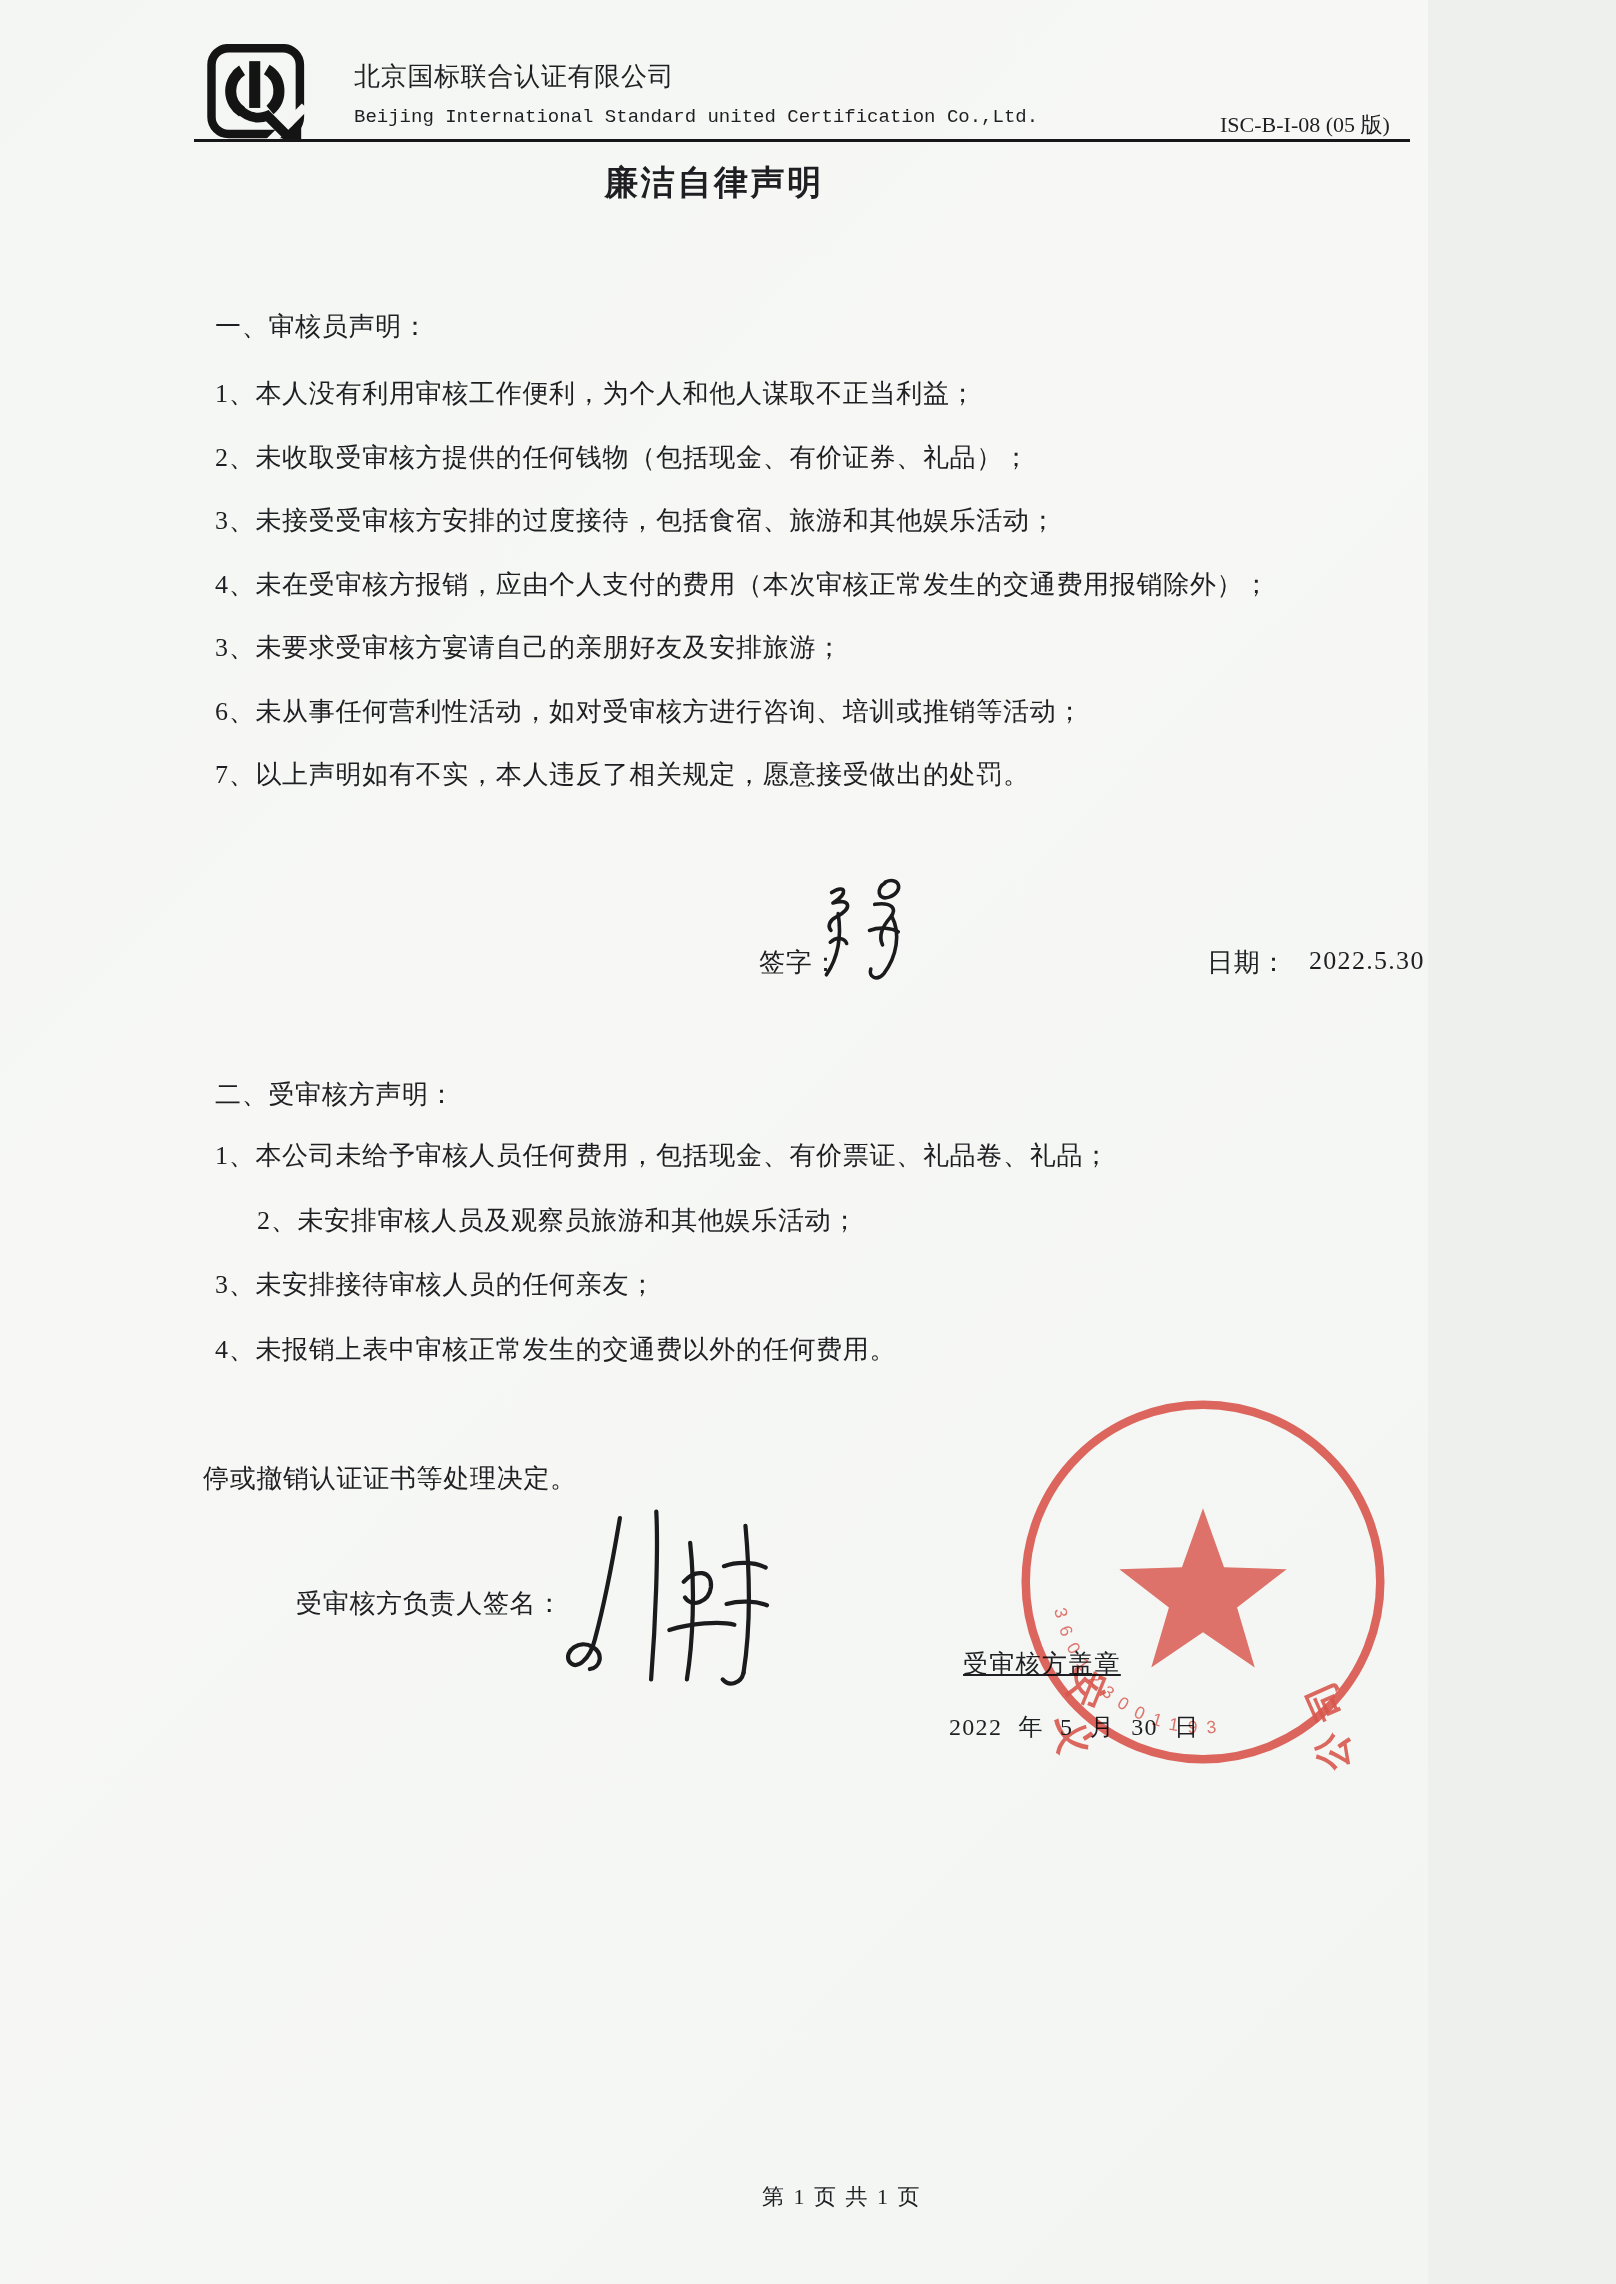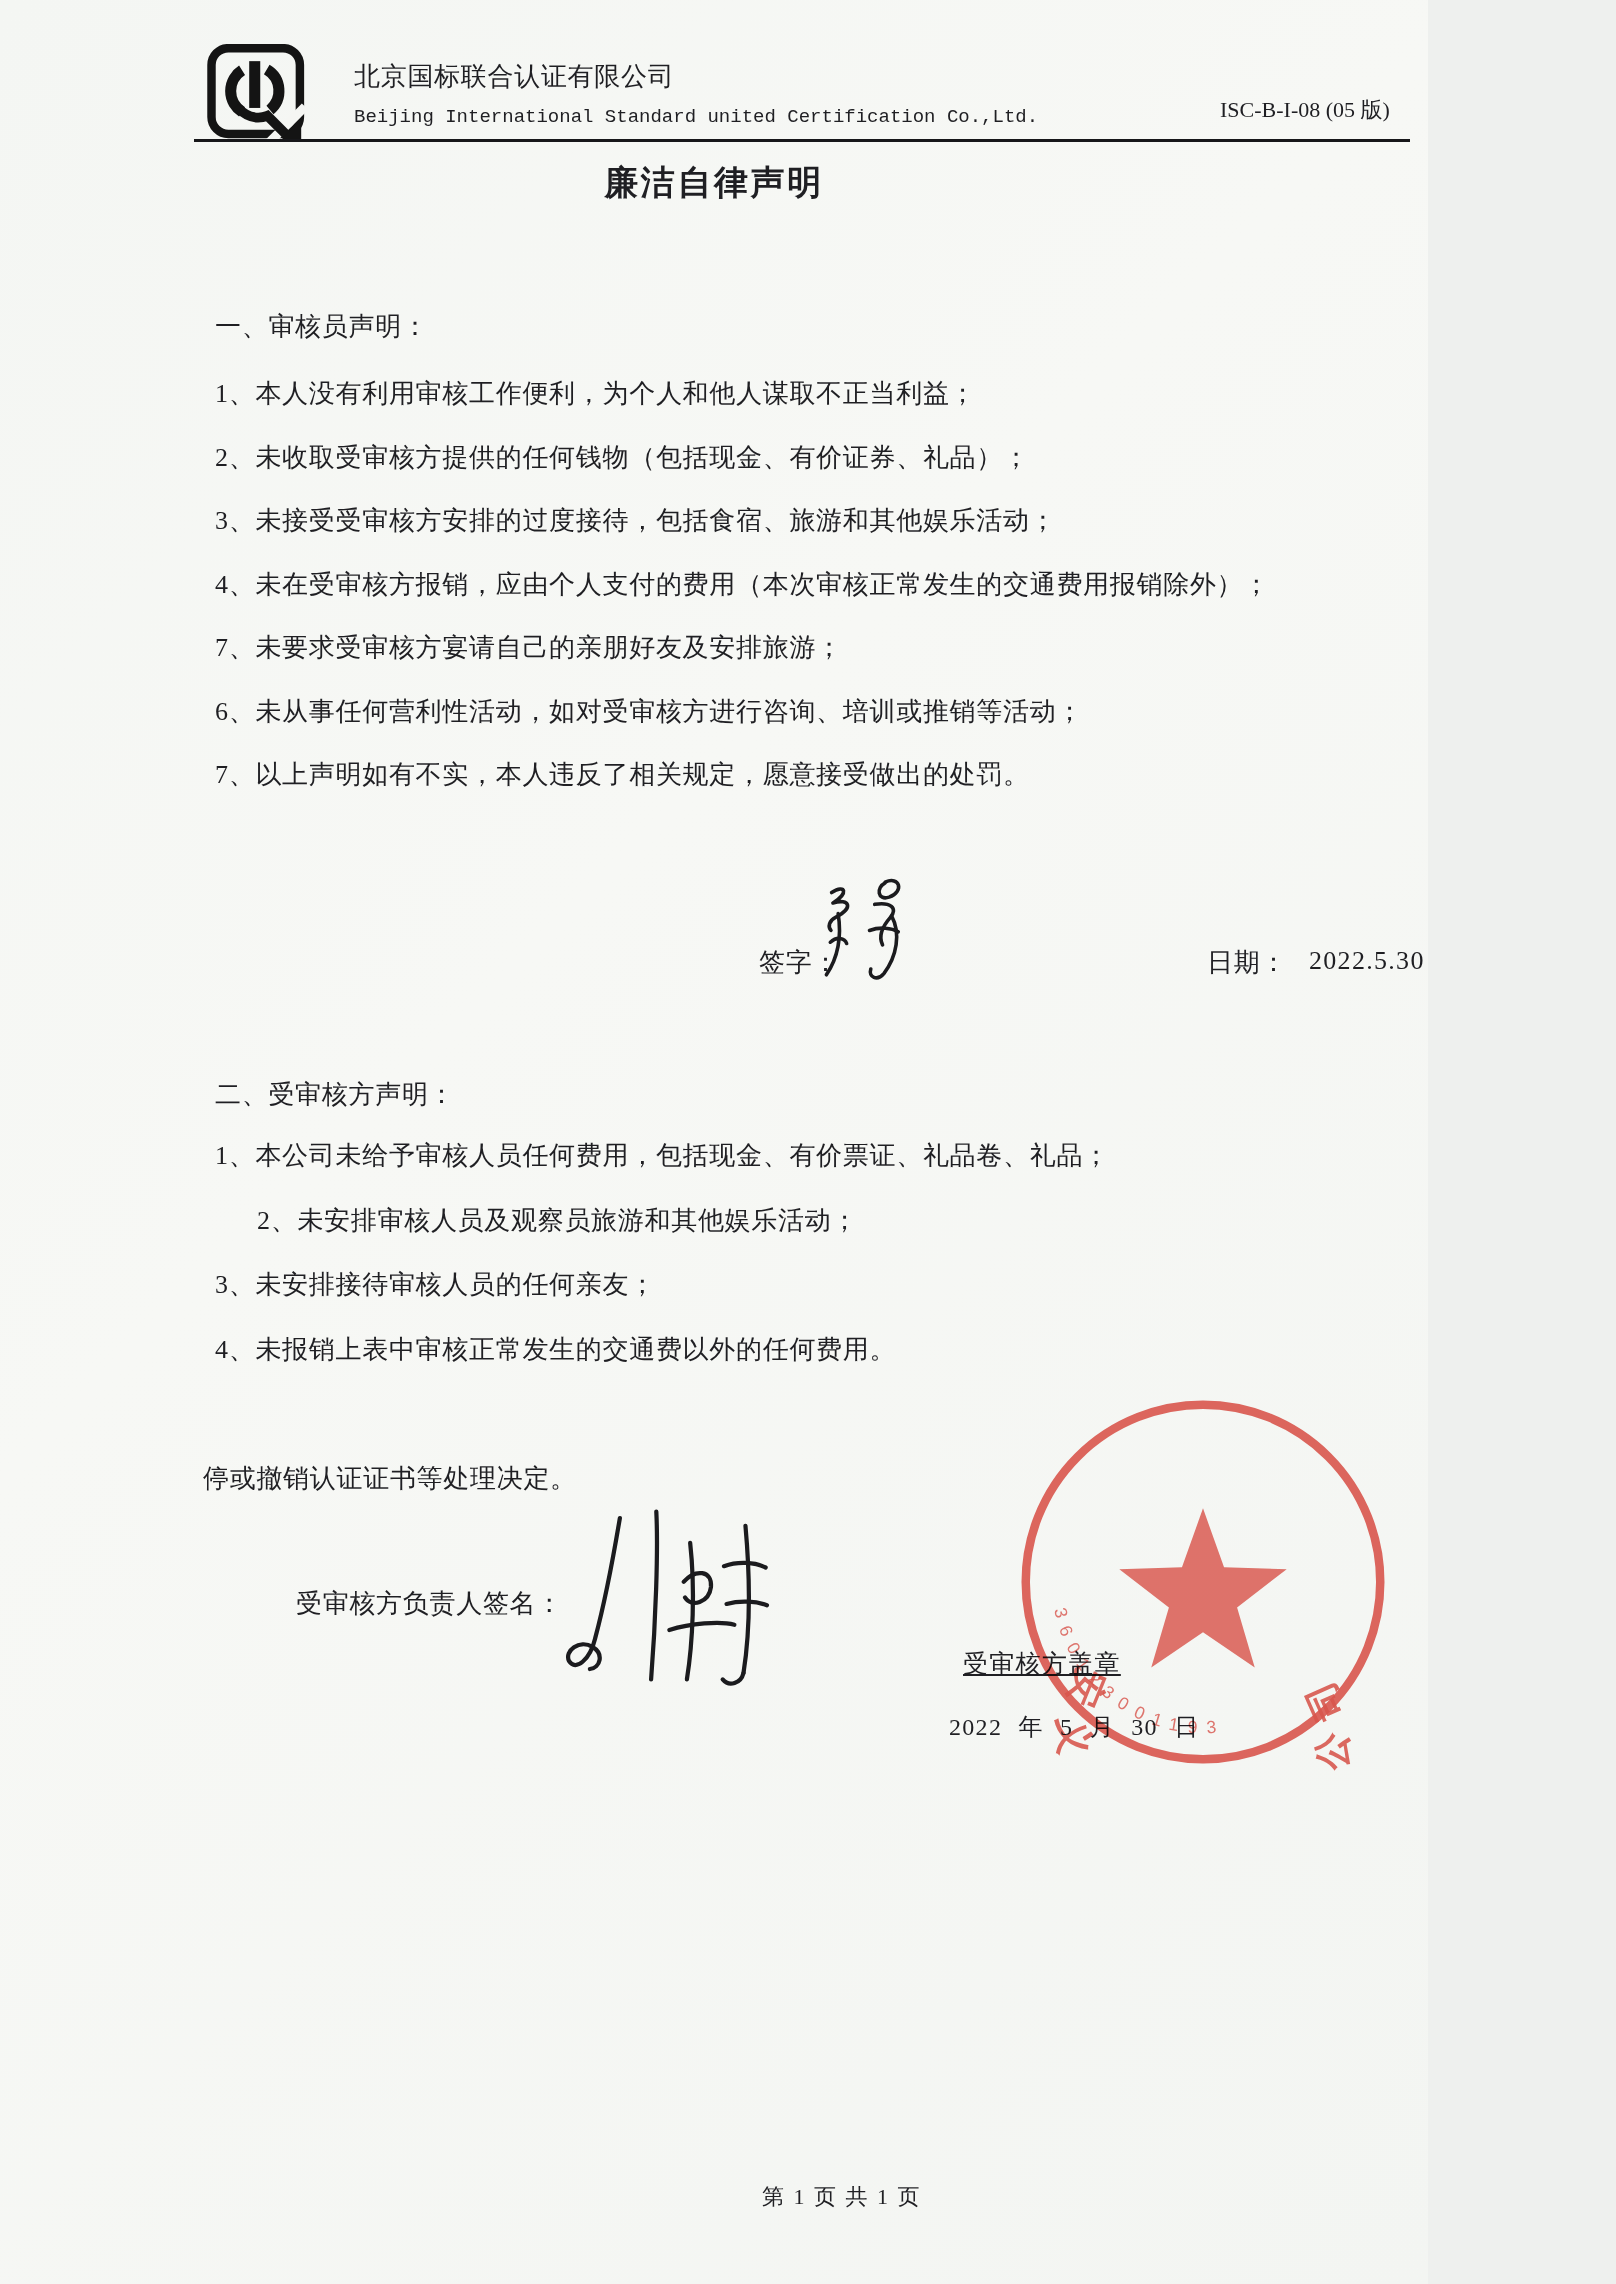--- a/index.html
+++ b/index.html
@@ -1,21 +1,21 @@
 <!DOCTYPE html>
 <html style="font-size:10.4px"><head>
 <meta charset="utf-8">
 <style>
   html,body{margin:0;padding:0;}
   body{width:1616px;height:2284px;background:#eef0ee;font-family:"Liberation Serif","DejaVu Serif",serif;}
   .page{position:relative;width:1428px;height:2284px;background:linear-gradient(135deg,#f4f6f3 0%,#f7f8f5 40%,#f3f5f2 100%);overflow:hidden;color:#1f1f23;}
   .abs{position:absolute;white-space:nowrap;}
   .cn-name{font-size:26px;letter-spacing:0.7px;font-weight:500;}
   .en-name{font-family:"Liberation Mono","DejaVu Sans Mono",monospace;font-size:19px;}
-  .form-code{font-size:22px;}
+  .form-code{font-size:22px;margin-top:15px;}
   .rule{position:absolute;background:#17171a;}
   .doc-title{position:absolute;left:0;right:0;text-align:center;font-size:34px;font-weight:bold;letter-spacing:2.6px;}
   .body-line{font-size:26px;letter-spacing:0.7px;}
   .serif-num{font-size:26px;letter-spacing:1.3px;}
   .stamp-caption{font-size:25px;letter-spacing:1.3px;text-decoration:underline;}
   .stamp-date{font-size:24px;word-spacing:9px;letter-spacing:1.3px;}
   .footer-line{font-size:22px;letter-spacing:2px;}
   .sig-svg{position:absolute;}
   .stamp-svg{position:absolute;mix-blend-mode:multiply;opacity:0.93;pointer-events:none;}
 </style>
@@ -39,21 +39,21 @@
   <div class="abs form-code" style="left:1220px;top:95px;">ISC-B-I-08 (05 版)</div>
   <div class="rule" style="left:194px;top:139px;width:1216px;height:2.6px;"></div>
 
   <div class="doc-title" style="top:160px;">廉洁自律声明</div>
 
   <div class="abs body-line" style="left:215px;top:309px;">一、审核员声明：</div>
   <div class="abs body-line" style="left:215px;top:376px;">1、本人没有利用审核工作便利，为个人和他人谋取不正当利益；</div>
   <div class="abs body-line" style="left:215px;top:440px;">2、未收取受审核方提供的任何钱物（包括现金、有价证券、礼品）；</div>
   <div class="abs body-line" style="left:215px;top:503px;">3、未接受受审核方安排的过度接待，包括食宿、旅游和其他娱乐活动；</div>
   <div class="abs body-line" style="left:215px;top:567px;">4、未在受审核方报销，应由个人支付的费用（本次审核正常发生的交通费用报销除外）；</div>
-  <div class="abs body-line" style="left:215px;top:630px;">7、未要求受审核方宴请自己的亲朋好友及安排旅游；</div>
+  <div class="abs body-line" style="left:215px;top:630px;">3、未要求受审核方宴请自己的亲朋好友及安排旅游；</div>
   <div class="abs body-line" style="left:215px;top:694px;">6、未从事任何营利性活动，如对受审核方进行咨询、培训或推销等活动；</div>
   <div class="abs body-line" style="left:215px;top:757px;">7、以上声明如有不实，本人违反了相关规定，愿意接受做出的处罚。</div>
 
   <div class="abs body-line" style="left:759px;top:945px;">签字：</div>
 
   <svg class="sig-svg" style="left:812px;top:873px;" width="98" height="111" viewBox="0 0 150 170">
     <g fill="none" stroke="#1b1b1e" stroke-width="5.5" stroke-linecap="round" stroke-linejoin="round">
       <path d="M30,30 C52,16 56,32 32,46 C58,38 64,54 36,68 C26,73 24,82 29,88"></path>
       <path d="M40,62 C46,100 38,132 22,156"></path>
       <path d="M28,106 C38,97 50,99 53,108"></path>

